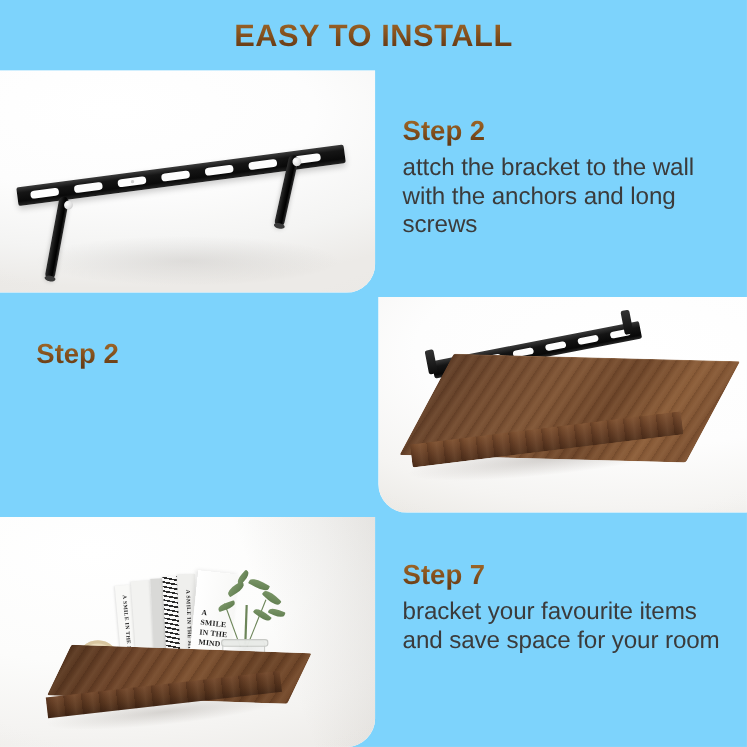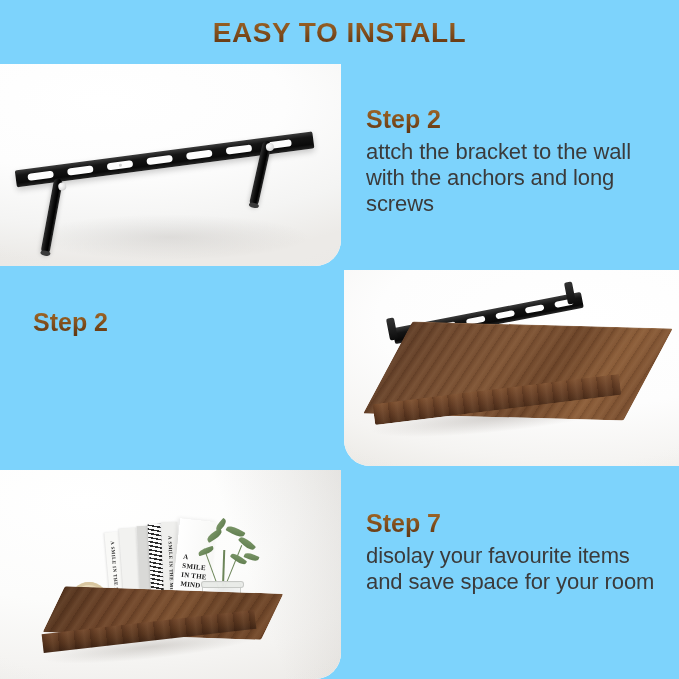--- a/index.html
+++ b/index.html
@@ -456,16 +456,16 @@
 
     <div class="p3-shelf-shadow"></div>
     <div class="p3-shelf-top"></div>
     <div class="p3-shelf-front"></div>
 
     <div class="panel-inner-vignette"></div>
   </div>
 
   <div class="step-block" id="text-3">
     <div class="step-heading">Step 7</div>
-    <div class="step-body">disolay your favourite items and save space for your room</div>
+    <div class="step-body">bracket your favourite items and save space for your room</div>
   </div>
 
 </div>
 
 </body></html>

